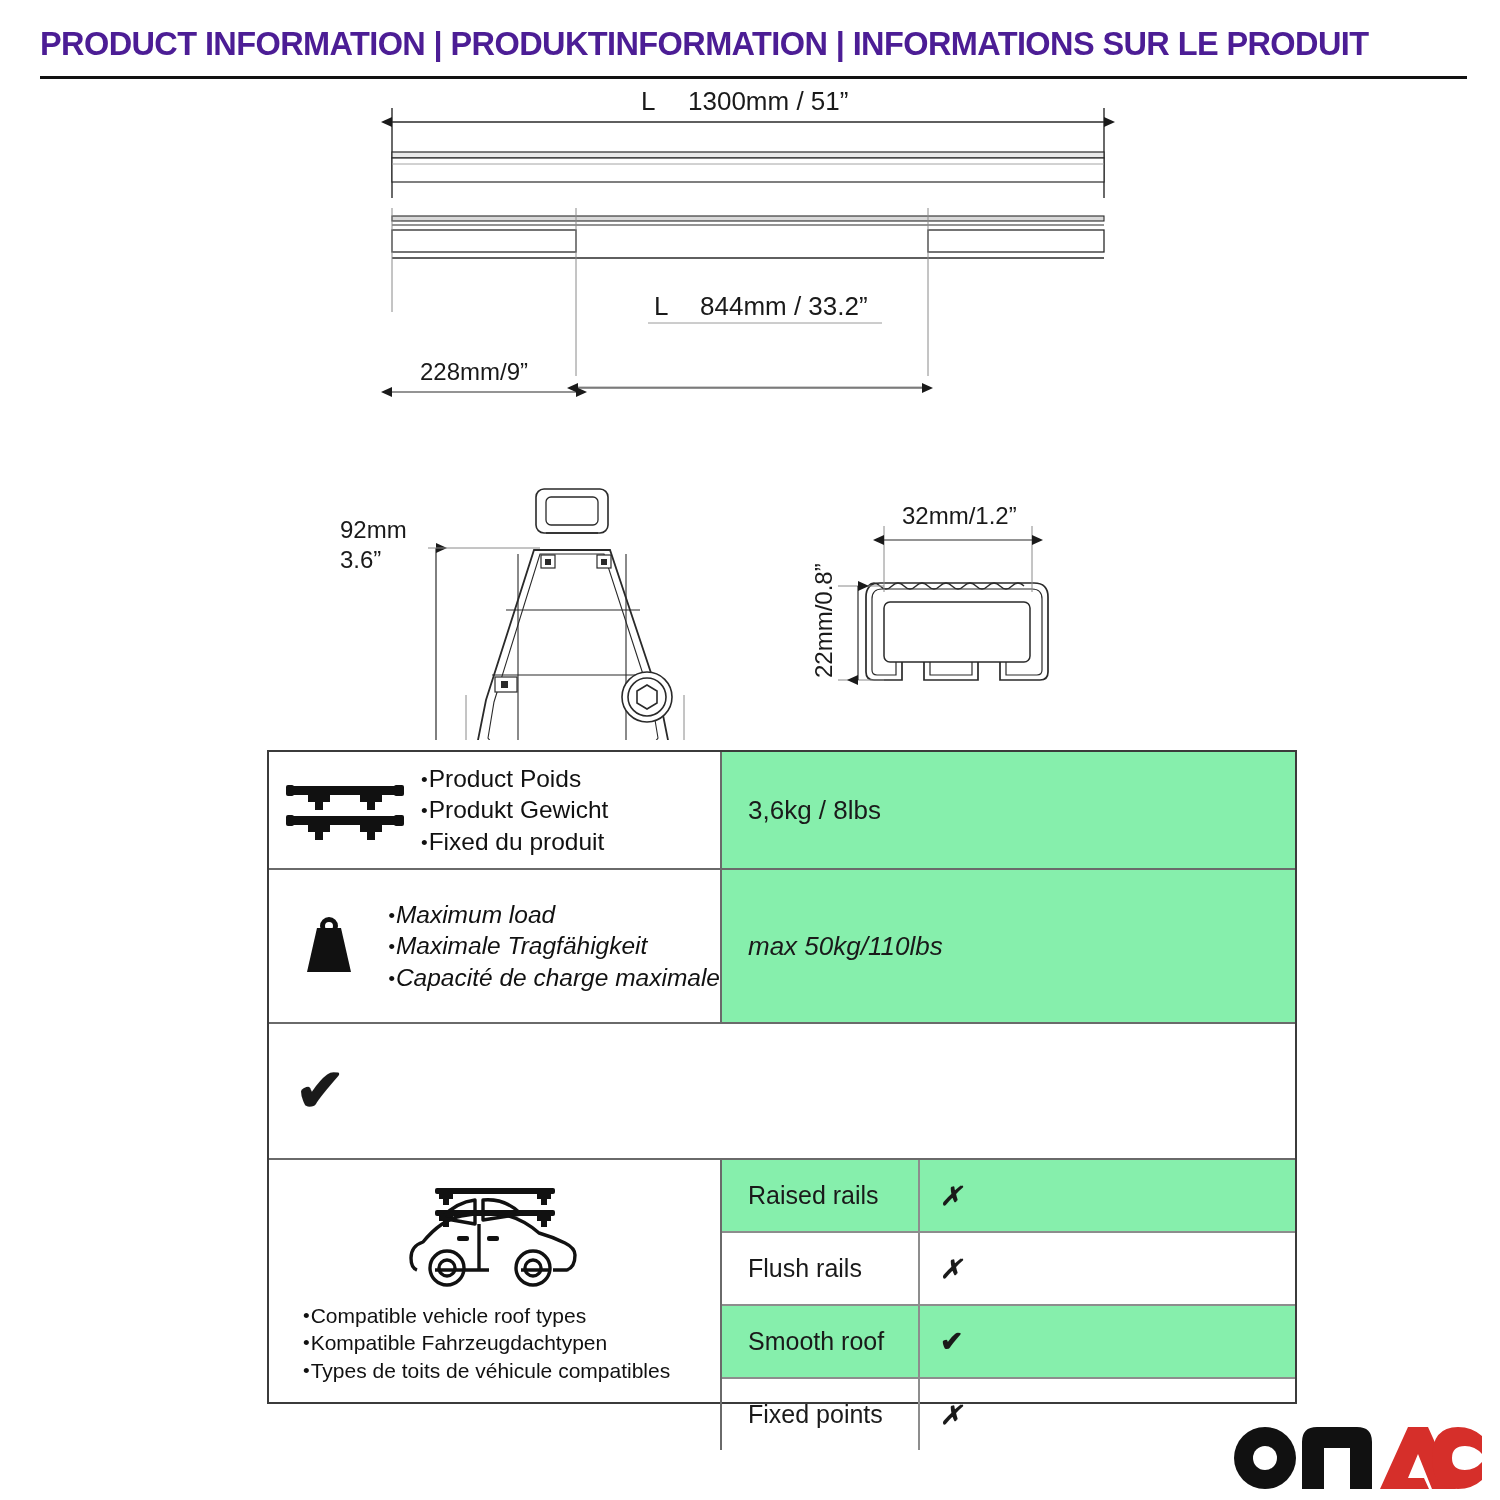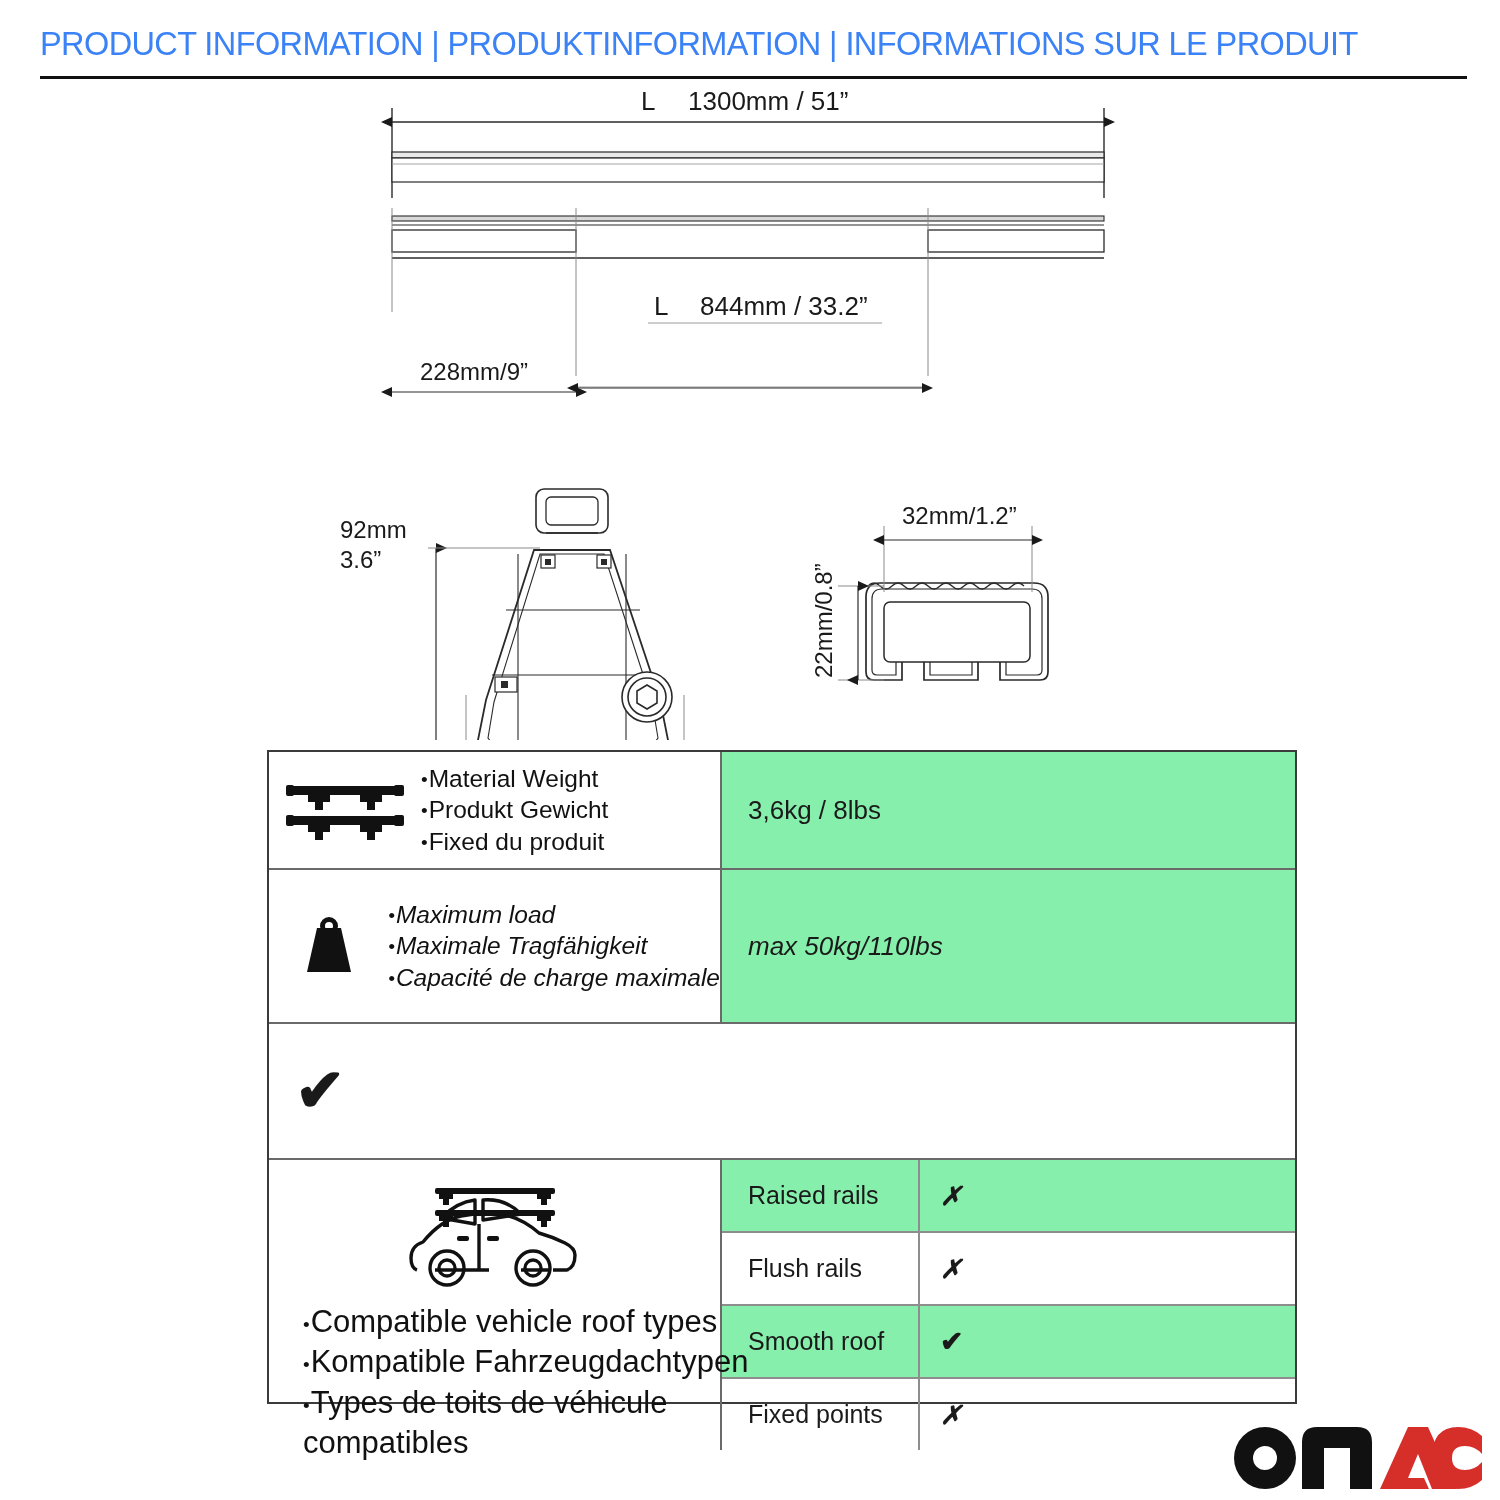--- a/index.html
+++ b/index.html
@@ -5,22 +5,22 @@
   html,body{margin:0;padding:0;background:#ffffff;}
   body{
     width:1500px;height:1500px;position:relative;overflow:hidden;
     font-family:"Liberation Sans", sans-serif;color:#1a1a1a;
   }
   .page{position:absolute;inset:0;}
 
   
   .title{
     position:absolute;left:40px;top:26px;width:1430px;
-    font-size:32.5px;font-weight:normal;letter-spacing:-0.6px;
-    color:#3b82f6;white-space:nowrap;
+    font-size:32.5px;font-weight:bold;letter-spacing:-0.6px;
+    color:#4c1d95;white-space:nowrap;
   }
   .title-rule{
     position:absolute;left:40px;top:76px;width:1427px;height:3px;background:#111;
   }
 
   
   .draw{position:absolute;left:0;top:80px;width:1500px;height:660px;}
   .draw svg{display:block;}
 
   
@@ -48,21 +48,21 @@
 
   .iconcell{width:152px;display:flex;align-items:center;justify-content:center;}
   .labels{font-size:24.5px;line-height:1.29;color:#111;}
   .labels div{white-space:nowrap;}
   .bul::before{content:"\2022";margin-right:1px;font-size:19px;vertical-align:1px;}
 
   .mat{padding-left:34px;font-size:26px;}
 
   
   .r5 .left{flex-direction:column;align-items:center;justify-content:flex-start;padding-top:14px;}
-  .r5 .labels{align-self:flex-start;padding-left:34px;margin-top:8px;font-size:31px;line-height:1.3;}
+  .r5 .labels{align-self:flex-start;padding-left:34px;margin-top:8px;font-size:21px;line-height:1.3;}
   .r5 .labels .wrap{white-space:normal;max-width:400px;}
 
   .subtable{flex:1;display:flex;flex-direction:column;}
   .subrow{flex:1;display:flex;border-bottom:2px solid #8d8d8d;box-sizing:border-box;}
   .subrow:last-child{border-bottom:none;}
   .subname{
     width:198px;box-sizing:border-box;display:flex;align-items:center;
     padding-left:26px;font-size:25px;border-right:2px solid #8d8d8d;color:#1a1a1a;
   }
   .subval{flex:1;display:flex;align-items:center;padding-left:20px;font-size:26px;font-weight:bold;}
@@ -245,21 +245,21 @@
               <path d="M74,17 h22 v7 h-7 v8 h-8 v-8 h-7 z"></path>
               <rect x="4" y="38" width="108" height="9" rx="2"></rect>
               <rect x="0" y="37" width="8" height="11" rx="2"></rect>
               <rect x="108" y="37" width="10" height="11" rx="2"></rect>
               <path d="M22,47 h22 v7 h-7 v8 h-8 v-8 h-7 z"></path>
               <path d="M74,47 h22 v7 h-7 v8 h-8 v-8 h-7 z"></path>
             </g>
           </svg>
         </div>
         <div class="labels">
-          <div class="bul">Material Weight</div>
+          <div class="bul">Product Poids</div>
           <div class="bul">Produkt Gewicht</div>
           <div class="bul">Fixed du produit</div>
         </div>
       </div>
       <div class="right shade">3,6kg / 8lbs</div>
     </div>
 
 
     <div class="srow r3">
       <div class="left">

